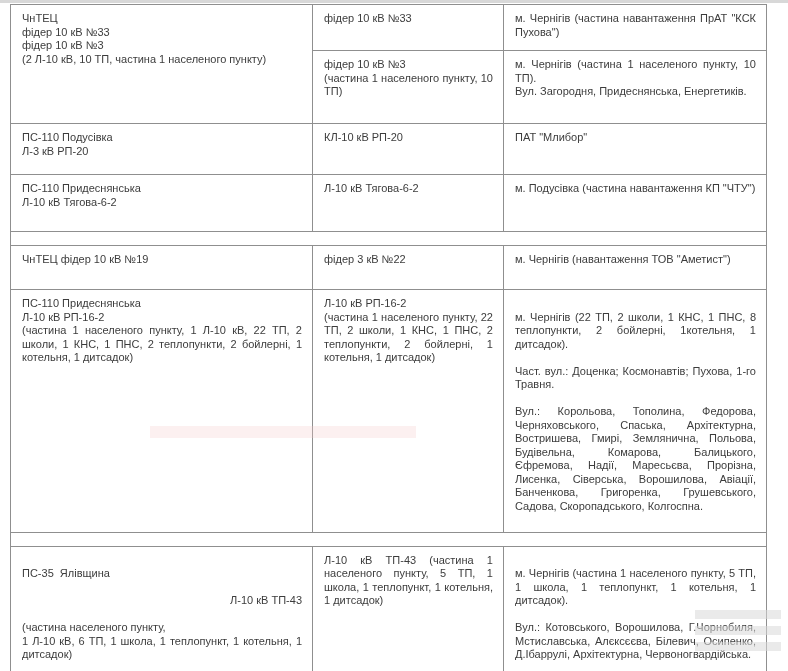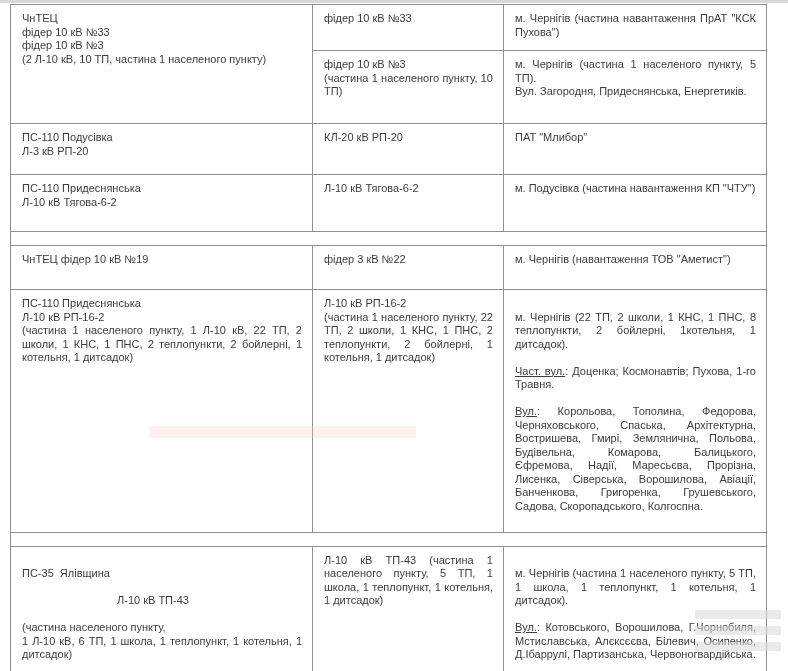--- a/index.html
+++ b/index.html
@@ -22,22 +22,22 @@
   td{
     border:1px solid #8f8f8f;
     vertical-align:top;
     padding:7px 10px 5px 11px;
     text-align:justify;
     white-space:pre-line;
     overflow:hidden;
   }
   tr.sep td{padding:0;height:13px;}
   .par{white-space:pre-line;text-align:justify;}
-  .u{text-decoration:underline;}
-  .center-line{text-align:left;padding-left:95px;white-space:normal;}
+  .u{}
+  .center-line{text-align:right;padding-left:95px;white-space:normal;}
   .wm-bar{
     position:absolute;left:695px;width:86px;height:9px;
     background:#d9d9d9;opacity:.55;z-index:3;
   }
   .wm-pink{
     position:absolute;left:150px;top:426px;width:266px;height:12px;
     background:#f3c9c9;opacity:.28;z-index:3;
   }
 </style>
 </head>
@@ -57,28 +57,28 @@
       <td rowspan="2">ЧнТЕЦ
 фідер 10 кВ №33
 фідер 10 кВ №3
 (2 Л-10 кВ, 10 ТП, частина 1 населеного пункту)</td>
       <td style="height:33px">фідер 10 кВ №33</td>
       <td>м. Чернігів (частина навантаження ПрАТ "КСК Пухова")</td>
     </tr>
     <tr>
       <td style="height:60px">фідер 10 кВ №3
 (частина 1 населеного пункту, 10 ТП)</td>
-      <td>м. Чернігів (частина 1 населеного пункту, 5 ТП).
+      <td>м. Чернігів (частина 1 населеного пункту, 10 ТП).
 Вул. Загородня, Придеснянська, Енергетиків.</td>
     </tr>
 
     <tr>
       <td style="height:38px">ПС-110 Подусівка
 Л-3 кВ РП-20</td>
-      <td>КЛ-20 кВ РП-20</td>
+      <td>КЛ-10 кВ РП-20</td>
       <td>ПАТ "Млибор"</td>
     </tr>
 
     <tr>
       <td style="height:44px">ПС-110 Придеснянська
 Л-10 кВ Тягова-6-2</td>
       <td>Л-10 кВ Тягова-6-2</td>
       <td>м. Подусівка (частина навантаження КП "ЧТУ")</td>
     </tr>
 
@@ -112,21 +112,21 @@
     <tr>
       <td style="height:94px">
         <div>ПС-35&nbsp; Ялівщина</div>
         <div class="center-line">Л-10 кВ ТП-43</div>
         <div class="par">(частина населеного пункту,
 1 Л-10 кВ, 6 ТП, 1 школа, 1 теплопункт, 1 котельня, 1 дитсадок)</div>
       </td>
       <td>Л-10 кВ ТП-43 (частина 1 населеного пункту, 5 ТП, 1 школа, 1 теплопункт, 1 котельня, 1 дитсадок)</td>
       <td>
         <div class="par">м. Чернігів (частина 1 населеного пункту, 5 ТП, 1 школа, 1 теплопункт, 1 котельня, 1 дитсадок).</div>
-        <div class="par"><span class="u">Вул.</span><span>: Котовського, Ворошилова, Г.Чорнобиля, Мстиславська, Алєксєєва, Білевич, Осипенко, Д.Ібаррулі, Партизанська, Червоногвардійська.</span></div>
+        <div class="par"><span class="u">Вул.</span><span>: Котовського, Ворошилова, Г.Чорнобиля, Мстиславська, Алєксєєва, Білевич, Осипенко, Д.Ібаррулі, Архітектурна, Червоногвардійська.</span></div>
         
       </td>
     </tr>
 
   </tbody>
 </table>
 
 <div class="wm-bar" style="top:610px"></div>
 <div class="wm-bar" style="top:626px"></div>
 <div class="wm-bar" style="top:642px"></div>

